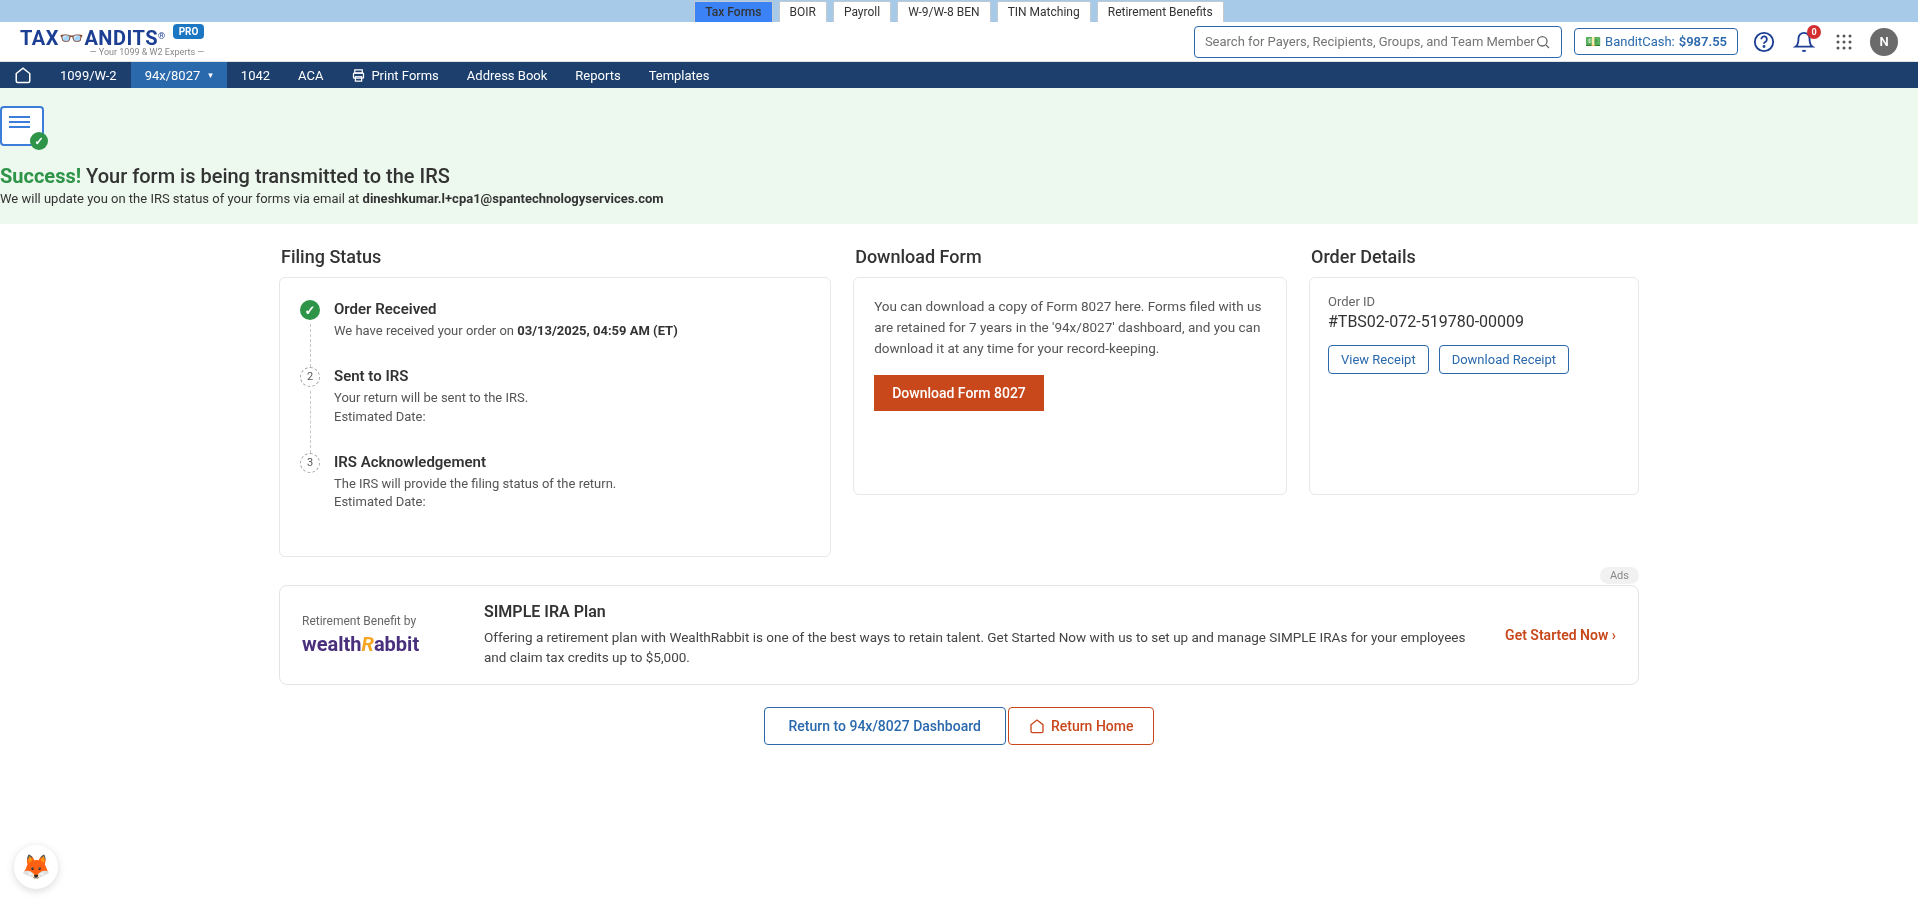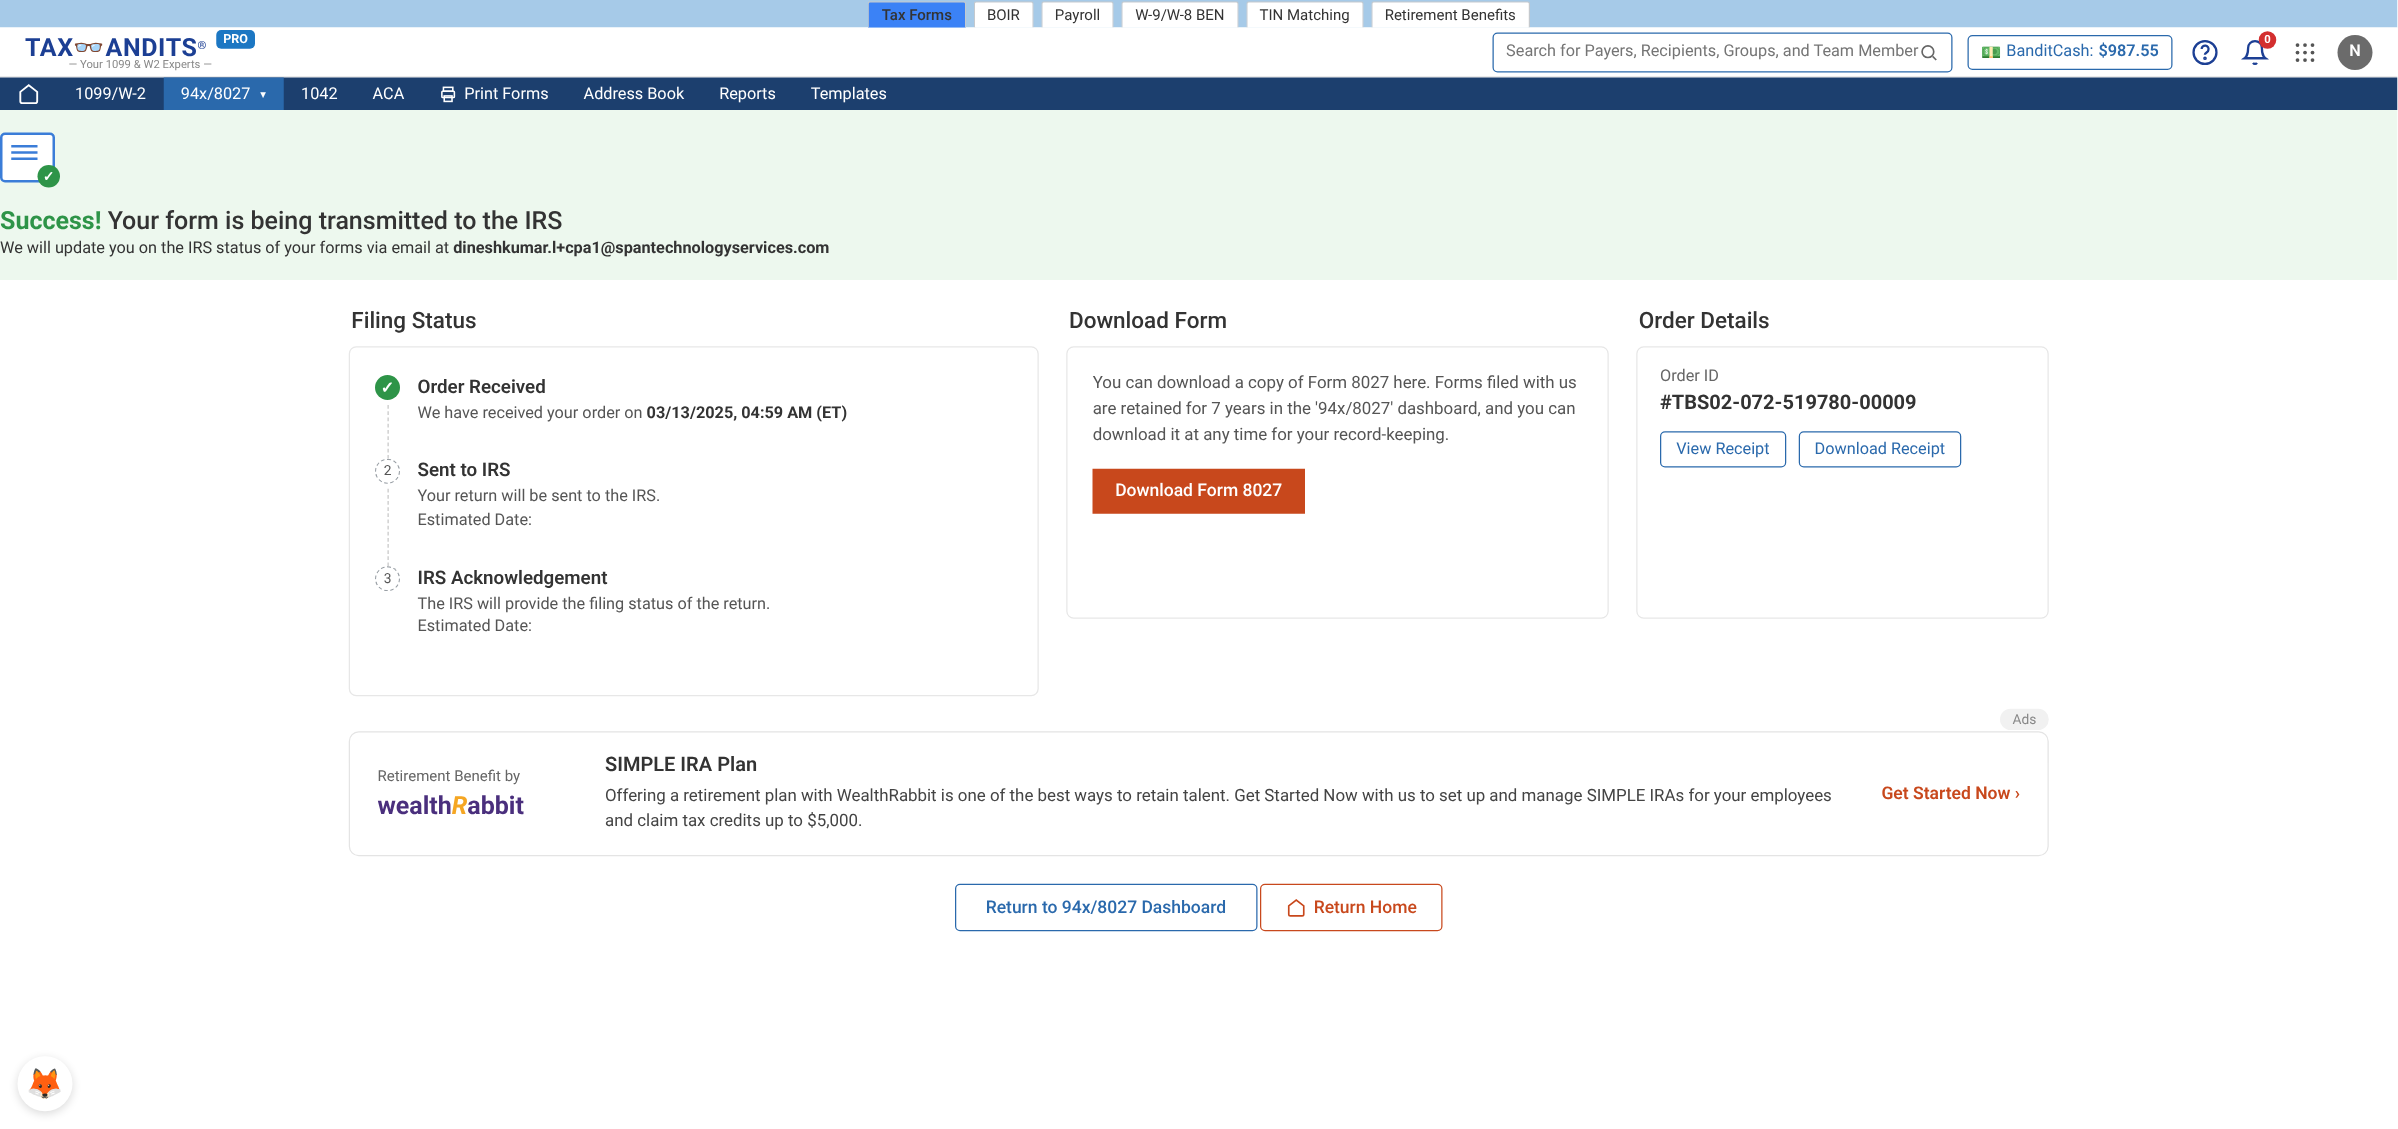--- a/index.html
+++ b/index.html
@@ -10,21 +10,21 @@
 .top-tabs { display:flex; gap:6px; }
 .top-tab { background:#fff; border:1px solid #c4c9ce; border-bottom:none; padding:3px 10px; font-size:12px; cursor:pointer; border-radius:2px 2px 0 0; color:#333; }
 .top-tab.active { background:#3b82f6; font-weight:500; }
 
 
 .header { background:#fff; display:flex; align-items:center; padding:5px 20px; border-bottom:1px solid #e3e3e3; height:40px; }
 .logo { display:flex; align-items:center; }
 .logo-text { font-size:20px; font-weight:700; color:#1c3f94; letter-spacing:.5px; }
 .logo-glasses { color:#f58220; }
 .logo-pro { background:#1c77c3; color:#fff; font-size:10px; font-weight:700; padding:2px 6px; border-radius:4px; margin-left:4px; vertical-align:top; }
-.logo-tag { font-size:9px; color:#888; margin-top:-3px; text-align:center; }
+.logo-tag { font-size:9px; color:#888; margin-top:-3px; text-align:right; }
 .header-spacer { flex:1; }
 .search-box { border:1px solid #2a69ac; border-radius:4px; height:32px; width:368px; display:flex; align-items:center; padding:0 10px; }
 .search-box input { border:none; outline:none; flex:1; font-size:13px; color:#666; }
 .bandit-cash { border:1px solid #2a69ac; color:#2a69ac; font-size:13px; padding:5px 10px; border-radius:4px; margin-left:12px; display:flex; align-items:center; gap:4px; cursor:pointer; }
 .bandit-cash .amt { font-weight:600; }
 .hdr-icon { width:28px; height:28px; display:flex; align-items:center; justify-content:center; margin-left:12px; cursor:pointer; color:#1c3f94; position:relative; font-size:20px; }
 .notif-badge { position:absolute; top:-3px; right:-3px; background:#d32f2f; color:#fff; font-size:9px; border-radius:999px; min-width:14px; height:14px; display:flex; align-items:center; justify-content:center; font-weight:700; }
 .avatar { width:28px; height:28px; border-radius:999px; background:#6b6b6b; color:#fff; display:flex; align-items:center; justify-content:center; font-weight:600; margin-left:12px; cursor:pointer; font-size:13px; }
 
 
@@ -65,21 +65,21 @@
 .step .strong { font-weight:700; color:#333; }
 
 
 .dl-body { padding:18px 20px; }
 .dl-body p { font-size:13.5px; color:#555; line-height:1.55; margin-bottom:16px; }
 .btn-primary { background:#c8481c; color:#fff; border:none; padding:10px 18px; font-size:14px; border-radius:0; cursor:pointer; font-weight:500; }
 
 
 .ord-body { padding:16px 18px; }
 .ord-label { font-size:13px; color:#666; margin-bottom:3px; }
-.ord-id { font-size:16px; font-weight:700; color:#333; margin-bottom:14px; }
+.ord-id { font-size:16px; font-weight:400; color:#333; margin-bottom:14px; }
 .ord-btns { display:flex; gap:10px; }
 .btn-outline { border:1px solid #2a69ac; color:#2a69ac; background:#fff; padding:6px 12px; font-size:13px; border-radius:4px; cursor:pointer; }
 
 
 .ad-wrap { position:relative; margin-top:28px; }
 .ad-tag { position:absolute; right:0; top:-18px; background:#f1f1f1; color:#888; font-size:11px; padding:2px 10px; border-radius:999px; }
 .ad { border:1px solid #e4e4e4; border-radius:8px; padding:16px 22px; display:flex; align-items:center; gap:22px; }
 .ad-brand { flex:0 0 160px; }
 .ad-brand .ret { font-size:12px; color:#666; margin-bottom:4px; }
 .ad-logo { font-size:20px; font-weight:700; color:#4a2f7d; }

